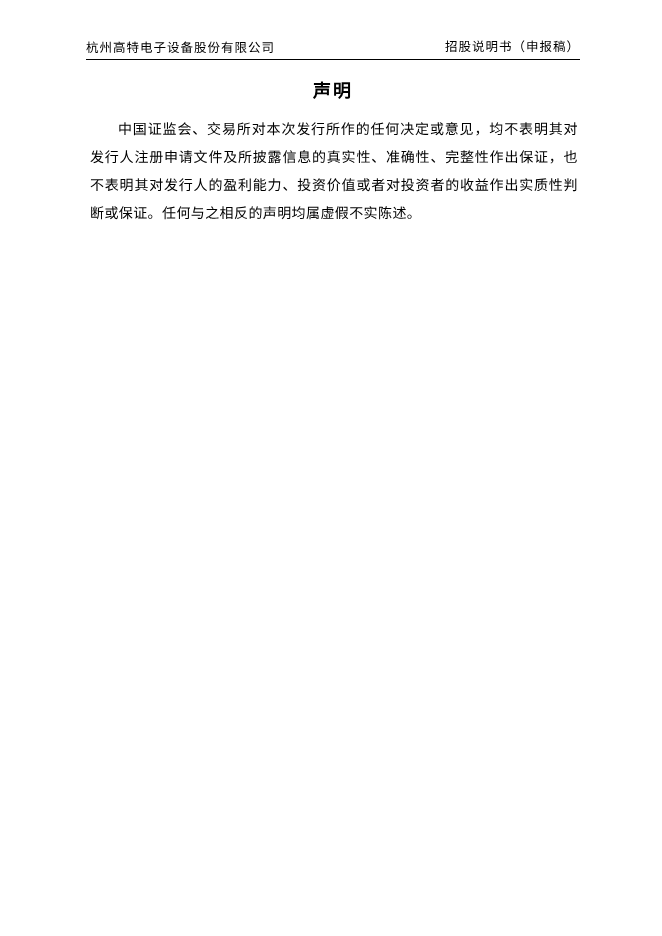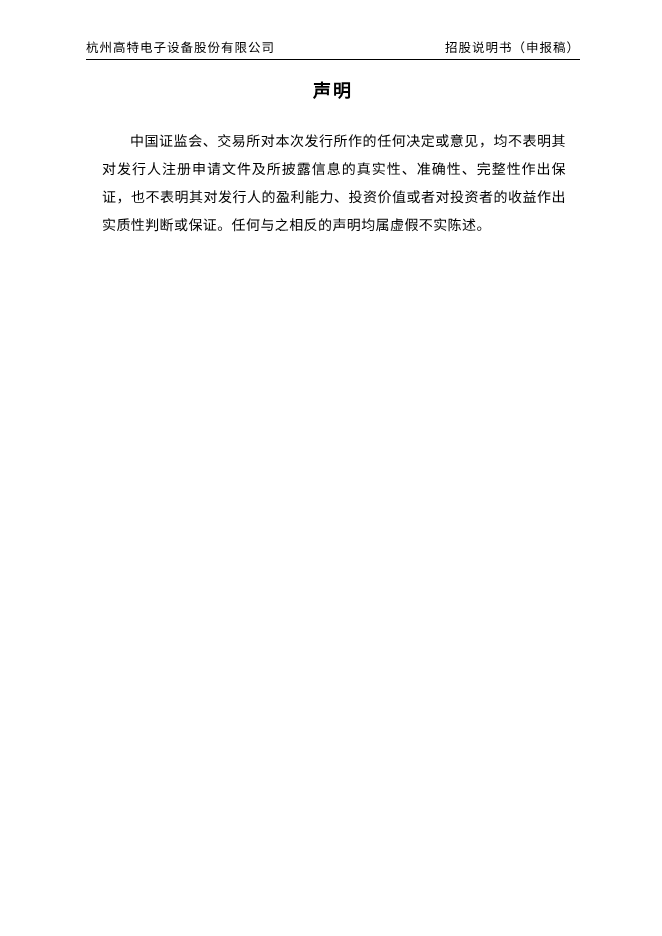--- a/index.html
+++ b/index.html
@@ -30,40 +30,40 @@
     display: flex;
     justify-content: space-between;
     align-items: flex-end;
     font-size: 12.5px;
     line-height: 16px;
     padding-bottom: 3px;
     border-bottom: 1.6px solid #000000;
     letter-spacing: 1px;
   }
   .header .h-left { white-space: nowrap; }
-  .header .h-right { white-space: nowrap; }
+  .header .h-right { white-space: nowrap; font-family: Liberation Mono, monospace; }
   .doc-title {
     position: absolute;
     top: 79px;
     left: 86px;
     right: 82px;
     text-align: center;
     font-size: 18px;
     font-weight: bold;
     letter-spacing: 2px;
     line-height: 24px;
   }
   .body-text {
     position: absolute;
     top: 116px;
     left: 90px;
     right: 84px;
   }
   .body-text p {
-    margin: 12px;
+    margin: 0;
     font-size: 14px;
     line-height: 28px;
     text-indent: 2em;
     text-align: justify;
     text-justify: inter-ideograph;
     letter-spacing: 0.4px;
   }
   .body-text p + p {
     margin-top: 6px;
   }

